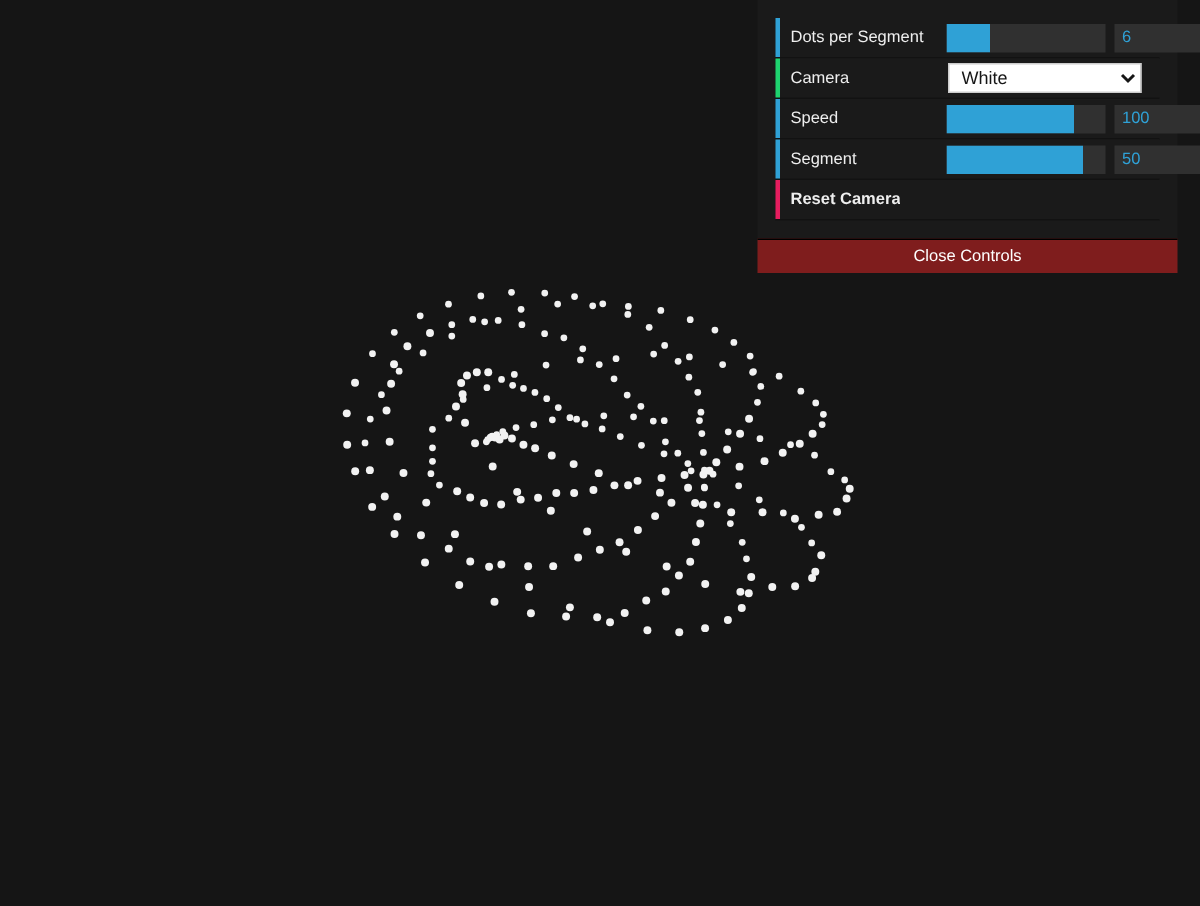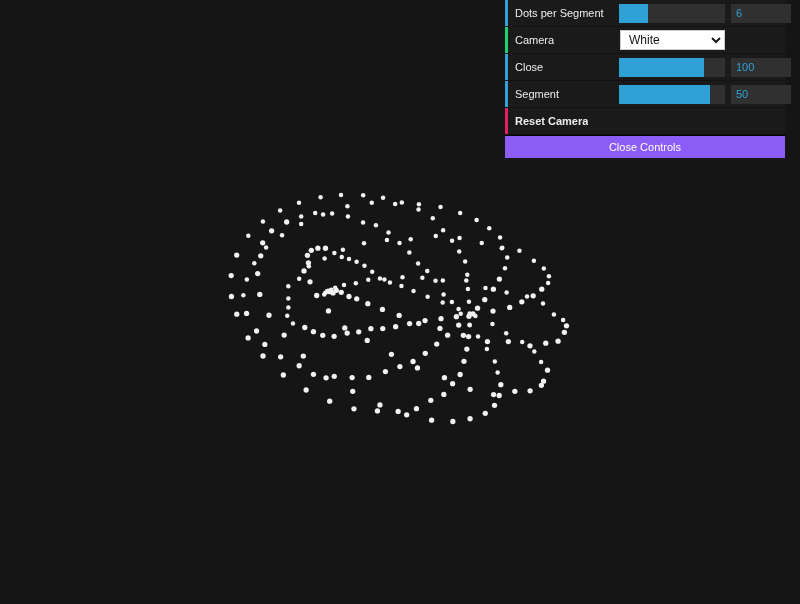--- a/index.html
+++ b/index.html
@@ -45,21 +45,21 @@
     width: 280px;
     background: #1a1a1a;
     font-family: "Liberation Sans", sans-serif;
     font-size: 11px;
     z-index: 20;
     box-shadow: 0 0 0 0 rgba(0,0,0,0);
   }
 
   .gui-list {
     list-style: none;
-    margin: 0;
+    margin: 12px;
     padding: 0;
   }
 
   .gui-row {
     position: relative;
     height: 27px;
     line-height: 27px;
     background: #1a1a1a;
     border-bottom: 1px solid #121212;
     padding-left: 5px;
@@ -125,21 +125,21 @@
     padding-left: 5px;
     box-sizing: border-box;
     overflow: hidden;
     white-space: nowrap;
     cursor: text;
   }
 
   
   .gui-select {
     margin-left: 1px;
-    width: 105px;
+    width: 129px;
     height: 20px;
     background: #ffffff;
     color: #161616;
     border: 1px solid #cccccc;
     font-family: "Liberation Sans", sans-serif;
     font-size: 12px;
     padding: 0 4px;
     box-sizing: border-box;
     cursor: pointer;
     -webkit-appearance: menulist;
@@ -162,21 +162,21 @@
     background: #ffffff;
   }
 
   
   .gui-row.fn .gui-label { width: auto; min-width: 0; font-weight: bold; }
 
   
   #close-controls {
     height: 22px;
     line-height: 22px;
-    background: #8b5cf6;
+    background: #7f1d1d;
     color: #ffffff;
     font-size: 11px;
     text-align: center;
     cursor: pointer;
     user-select: none;
     border-top: 1px solid #000;
   }
 </style>
 </head>
 <body>
@@ -439,21 +439,21 @@
             <div class="num-box">6</div>
           </span>
         </li>
         <li class="gui-row" data-ctype="string">
           <span class="gui-label">Camera</span>
           <span class="gui-widget">
             <select class="gui-select"><option value="White">White</option></select>
           </span>
         </li>
         <li class="gui-row" data-ctype="number">
-          <span class="gui-label">Close</span>
+          <span class="gui-label">Speed</span>
           <span class="gui-widget">
             <div class="slider-track">
               <div class="slider-fill" style="width: 80%;"></div>
             </div>
             <div class="num-box">100</div>
           </span>
         </li>
         <li class="gui-row" data-ctype="number">
           <span class="gui-label">Segment</span>
           <span class="gui-widget">

